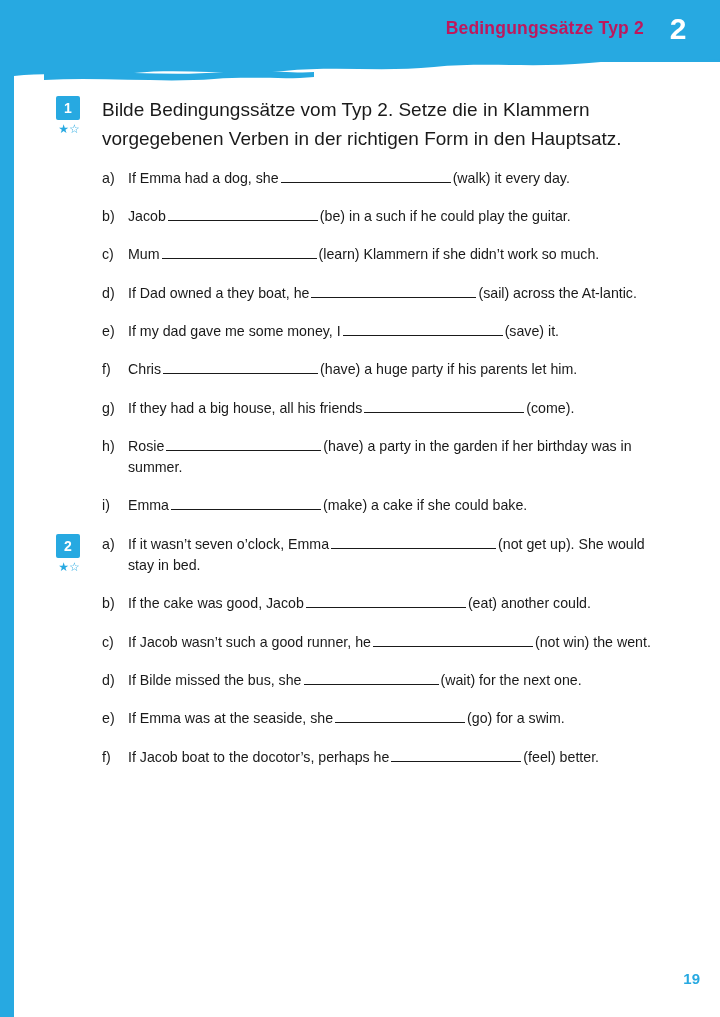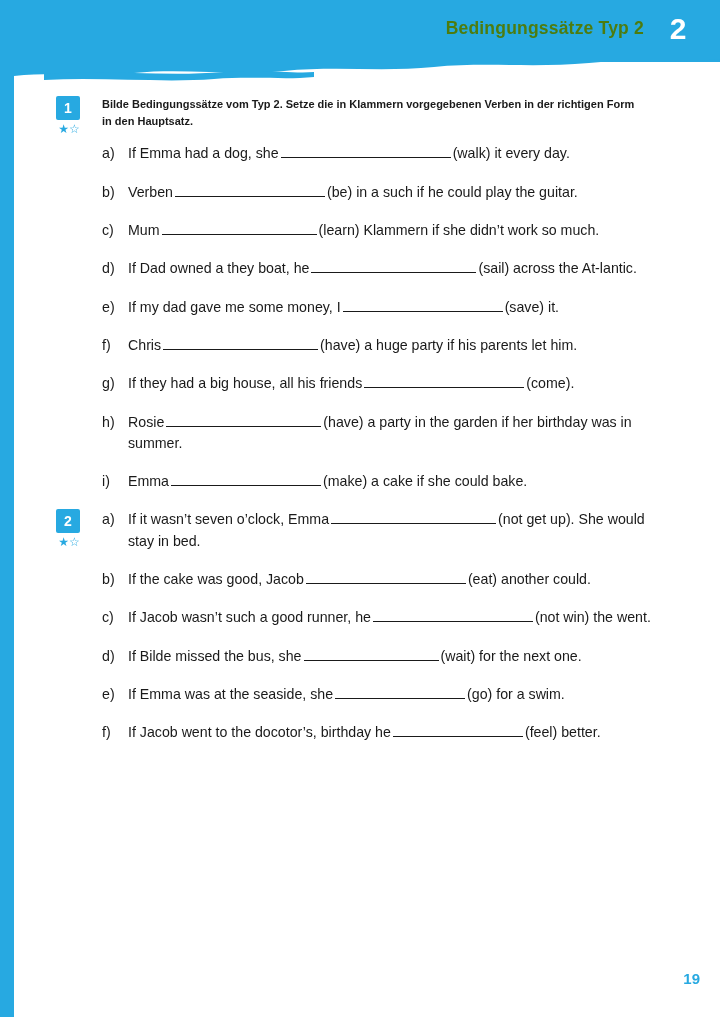--- a/index.html
+++ b/index.html
@@ -40,21 +40,21 @@
     position: absolute;
     left: 0; top: 50px;
     width: 706px; height: 40px;
     overflow: hidden;
   }
   .header-brush svg { display: block; }
 
   .header-title {
     position: absolute;
     right: 76px; top: 18px;
-    color: #4d7c0f;
+    color: #be185d;
     font-size: 17.5px;
     font-weight: bold;
     letter-spacing: 0.2px;
   }
   .header-chapter {
     position: absolute;
     right: 22px; top: 8px;
     width: 40px; height: 42px;
     color: #ffffff;
     font-size: 30px;
@@ -95,22 +95,22 @@
     letter-spacing: 0px;
     line-height: 13px;
     white-space: nowrap;
   }
 
   .ex-body {
     margin-left: 46px;
   }
 
   .ex-instruction {
-    font-size: 11px;
-    font-weight: bold;
+    font-size: 19px;
+    font-weight: normal;
     line-height: 1.52;
     margin-bottom: 14px;
     max-width: 540px;
   }
 
   .items { list-style: none; margin: 0; padding: 0; }
 
   .item {
     position: relative;
     padding-left: 26px;
@@ -161,21 +161,21 @@
   <div id="exercises">
       <div class="exercise">
         <div class="ex-marker">
           <div class="ex-num">1</div>
           <div class="ex-stars">★☆</div>
         </div>
         <div class="ex-body">
           <div class="ex-instruction">Bilde Bedingungssätze vom Typ 2. Setze die in Klammern vorgegebenen Verben in der richtigen Form in den Hauptsatz.</div>
           <ul class="items">
             <li class="item"><span class="item-label">a)</span><span>If Emma had a dog, she</span><span class="blank" style="width: 170px;"></span><span>(walk) it every day.</span></li>
-            <li class="item"><span class="item-label">b)</span><span>Verben</span><span class="blank" style="width: 150px;"></span><span>(be) in a such if he could play the guitar.</span></li>
+            <li class="item"><span class="item-label">b)</span><span>Jacob</span><span class="blank" style="width: 150px;"></span><span>(be) in a such if he could play the guitar.</span></li>
             <li class="item"><span class="item-label">c)</span><span>Mum</span><span class="blank" style="width: 155px;"></span><span>(learn) Klammern if she didn’t work so much.</span></li>
             <li class="item"><span class="item-label">d)</span><span>If Dad owned a they boat, he</span><span class="blank" style="width: 165px;"></span><span>(sail) across the At-lantic.</span></li>
             <li class="item"><span class="item-label">e)</span><span>If my dad gave me some money, I</span><span class="blank" style="width: 160px;"></span><span>(save) it.</span></li>
             <li class="item"><span class="item-label">f)</span><span>Chris</span><span class="blank" style="width: 155px;"></span><span>(have) a huge party if his parents let him.</span></li>
             <li class="item"><span class="item-label">g)</span><span>If they had a big house, all his friends</span><span class="blank" style="width: 160px;"></span><span>(come).</span></li>
             <li class="item"><span class="item-label">h)</span><span>Rosie</span><span class="blank" style="width: 155px;"></span><span>(have) a party in the garden if her birthday was in summer.</span></li>
             <li class="item"><span class="item-label">i)</span><span>Emma</span><span class="blank" style="width: 150px;"></span><span>(make) a cake if she could bake.</span></li>
           </ul>
         </div>
       </div>
@@ -184,20 +184,20 @@
           <div class="ex-num">2</div>
           <div class="ex-stars">★☆</div>
         </div>
         <div class="ex-body">
           <ul class="items">
             <li class="item"><span class="item-label">a)</span><span>If it wasn’t seven o’clock, Emma</span><span class="blank" style="width: 165px;"></span><span>(not get up). She would stay in bed.</span></li>
             <li class="item"><span class="item-label">b)</span><span>If the cake was good, Jacob</span><span class="blank" style="width: 160px;"></span><span>(eat) another could.</span></li>
             <li class="item"><span class="item-label">c)</span><span>If Jacob wasn’t such a good runner, he</span><span class="blank" style="width: 160px;"></span><span>(not win) the went.</span></li>
             <li class="item"><span class="item-label">d)</span><span>If Bilde missed the bus, she</span><span class="blank" style="width: 135px;"></span><span>(wait) for the next one.</span></li>
             <li class="item"><span class="item-label">e)</span><span>If Emma was at the seaside, she</span><span class="blank" style="width: 130px;"></span><span>(go) for a swim.</span></li>
-            <li class="item"><span class="item-label">f)</span><span>If Jacob went to the docotor’s, birthday he</span><span class="blank" style="width: 130px;"></span><span>(feel) better.</span></li>
+            <li class="item"><span class="item-label">f)</span><span>If Jacob boat to the docotor’s, perhaps he</span><span class="blank" style="width: 130px;"></span><span>(feel) better.</span></li>
           </ul>
         </div>
       </div>
     </div>
 </div>
 
 <div class="page-number">19</div>
 
 </body></html>

